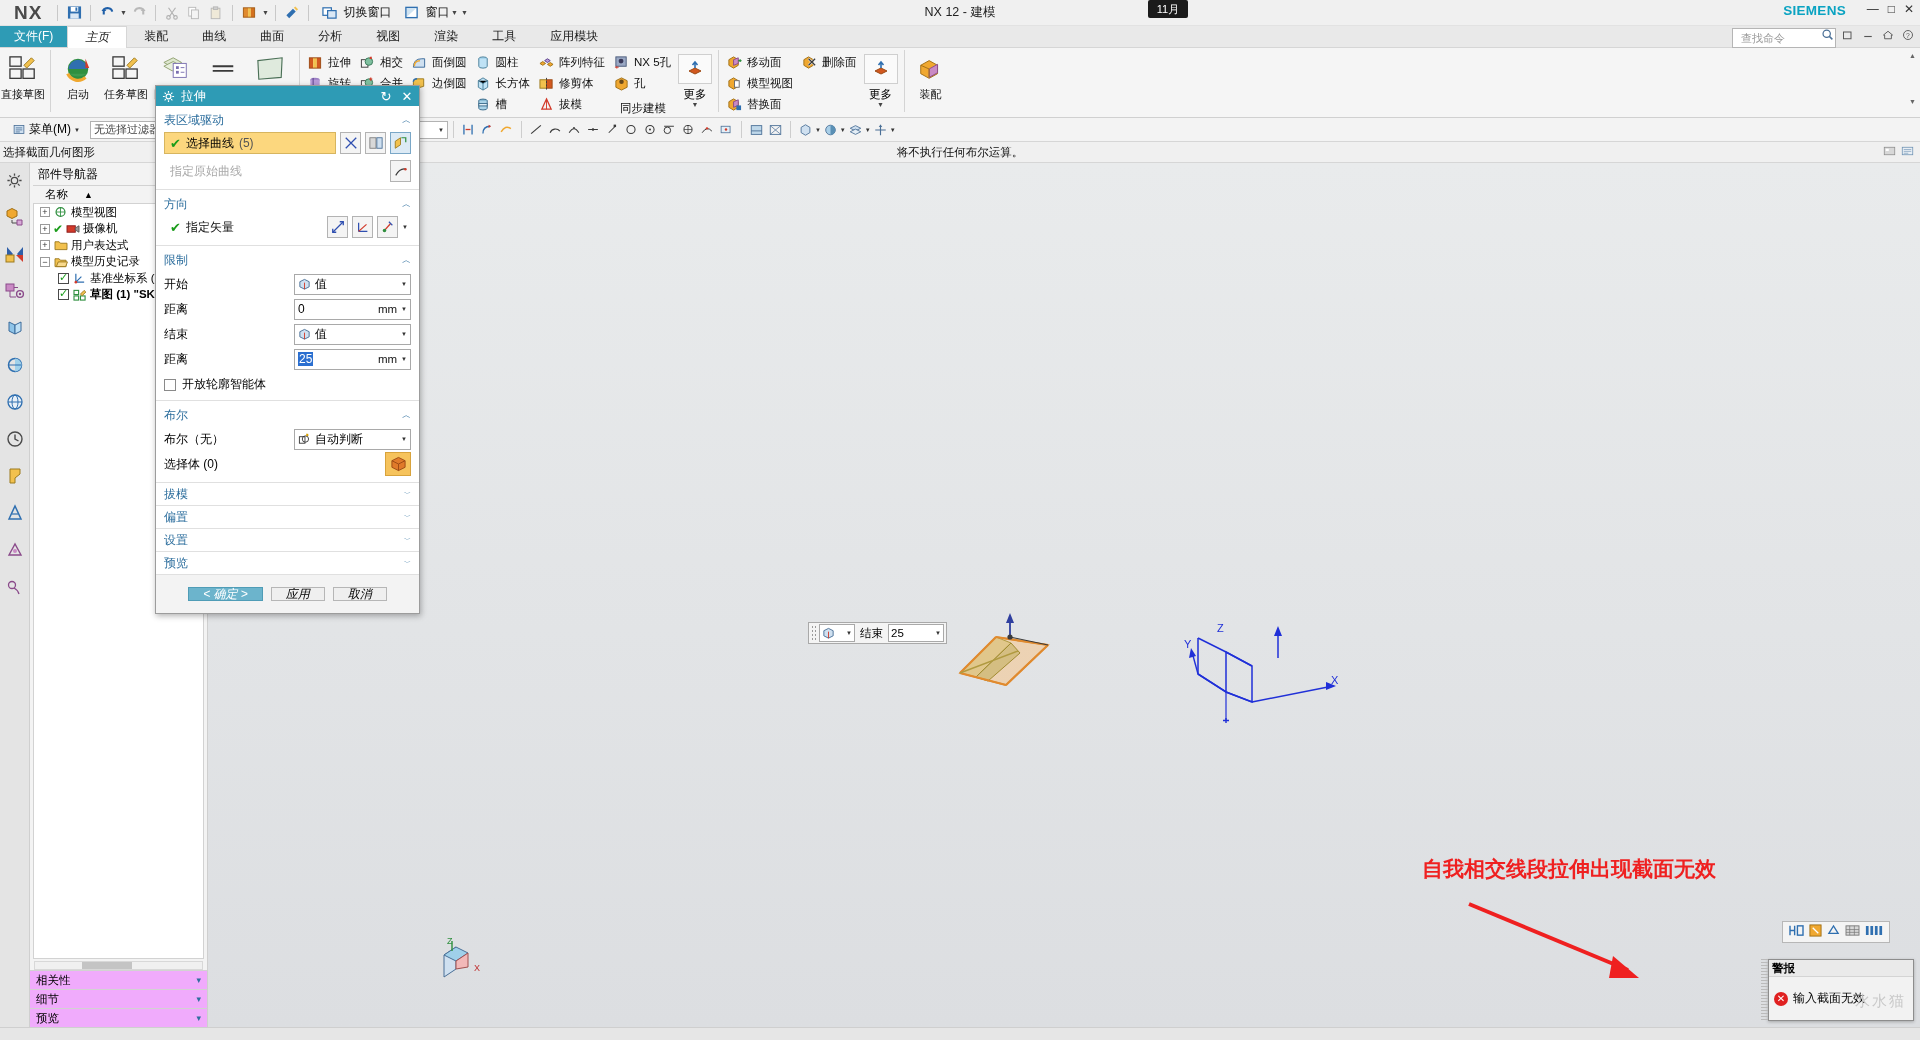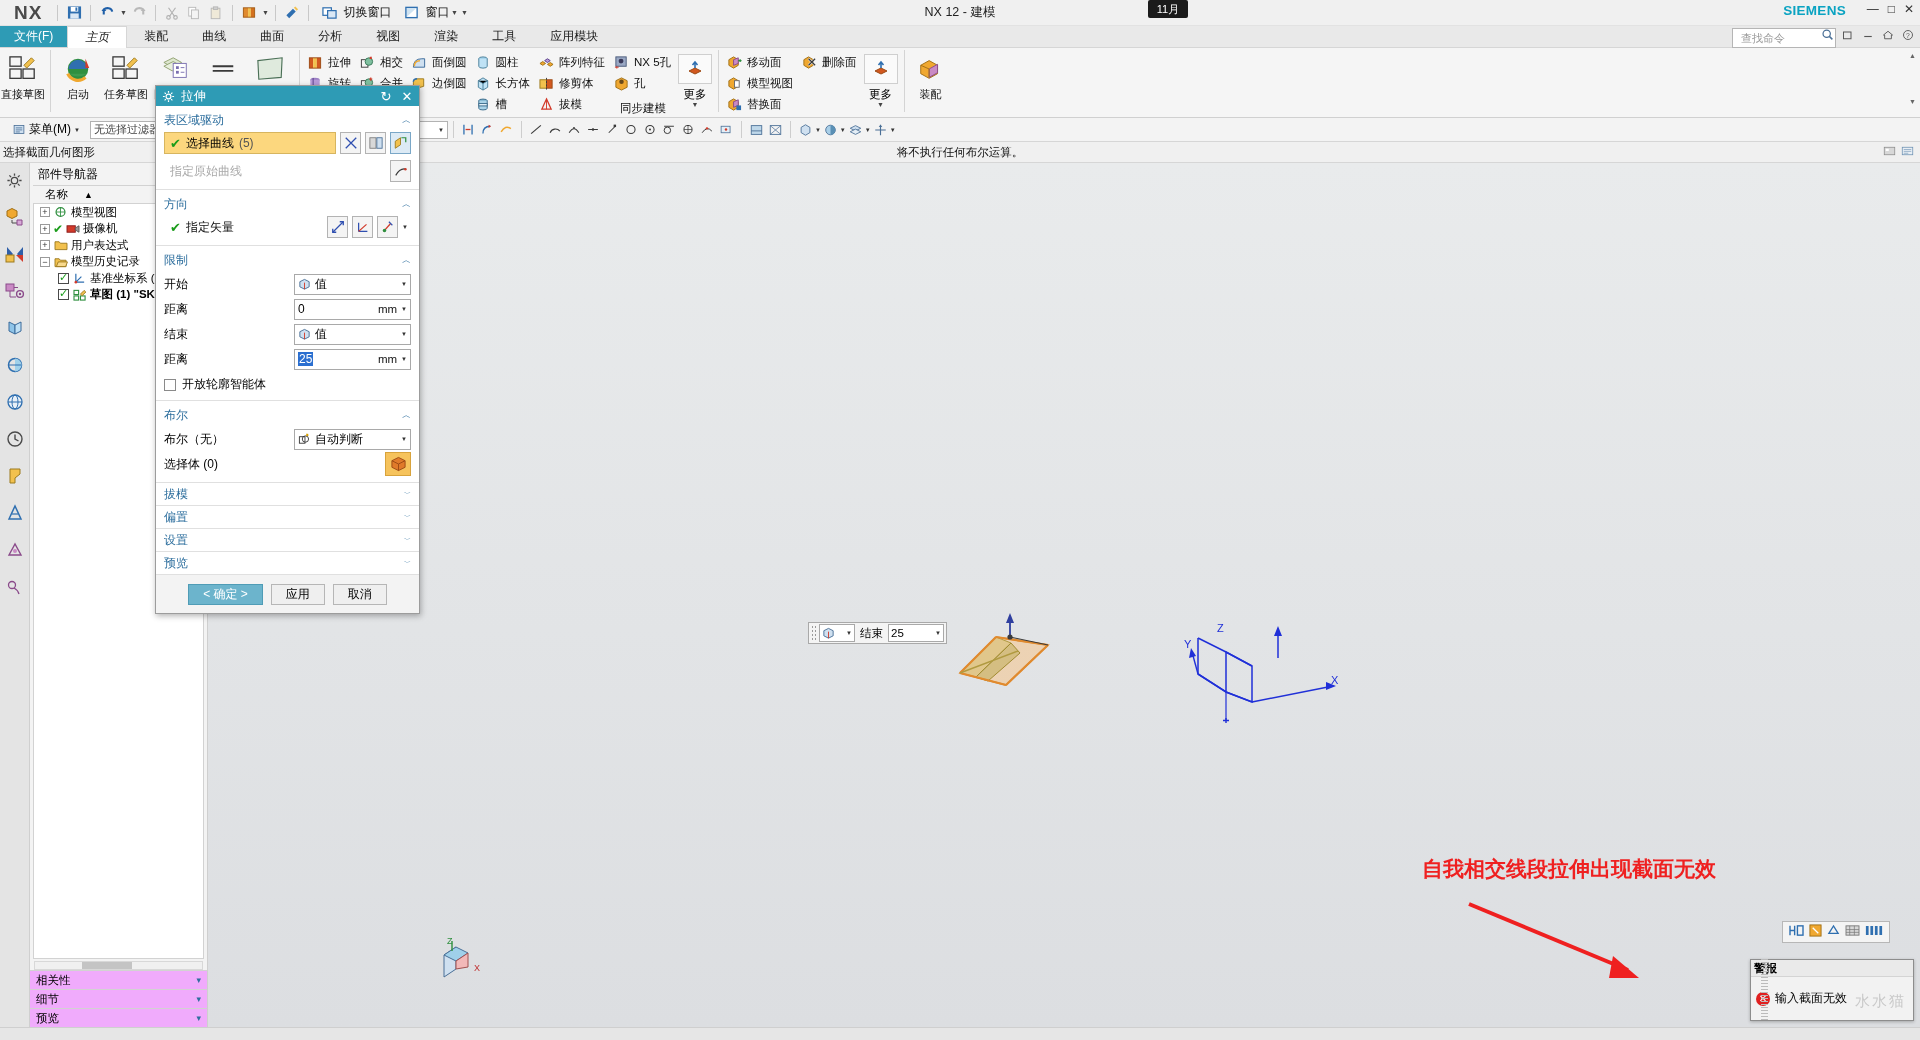--- a/index.html
+++ b/index.html
@@ -149,21 +149,21 @@
   .ie-lbl{ font-size:11.5px; padding:0 3px;}
   .ie-val{ width:56px; height:18px; background:#fff; border:1px solid #a9a9a9; display:flex; align-items:center; justify-content:space-between; padding:0 2px; font-size:11.5px;}
   .viewcube{ position:absolute; left:222px; bottom:36px; }
   .gfx-toolbar{
     position:absolute; right:30px; bottom:84px; height:22px; background:#f4f4f4; border:1px solid #b7b7b7;
     display:flex; align-items:center; gap:5px; padding:0 6px;
   }
 
   
   .alertdlg{
-    position:absolute; right:6px; bottom:6px; width:164px; height:62px; background:#f2f2f2; border:1px solid #8d8d8d;
+    position:absolute; right:6px; bottom:6px; width:146px; height:62px; background:#f2f2f2; border:1px solid #8d8d8d;
     display:flex; flex-direction:column; box-shadow:0 1px 3px rgba(0,0,0,.25);
   }
   .alert-tb{ height:17px; background:#eaeaea; display:flex; align-items:center; justify-content:space-between; padding:0 3px; border-bottom:1px solid #d4d4d4;}
   .alert-tb .t{ font-size:11.5px; font-weight:bold;}
   .alert-body{ flex:1; display:flex; align-items:center; padding:0 5px; gap:5px; background:#f2f2f2;}
   .alert-x{ width:14px; height:14px; border-radius:50%; background:#e02020; color:#fff; font-size:10px; display:flex; align-items:center; justify-content:center; font-weight:bold; flex:none;}
   .alert-grip{ width:7px; background:
      repeating-linear-gradient(to bottom,#bbb 0 1px,transparent 1px 3px); }
 
   
@@ -196,21 +196,21 @@
   .dlabel{ width:130px; font-size:12px;}
   .dcombo{ flex:1; height:21px; background:#fff; border:1px solid #a9a9a9; display:flex; align-items:center; padding:0 3px; justify-content:space-between; font-size:12px;}
   .dcombo .lft{ display:flex; align-items:center; gap:4px;}
   .dnum{ flex:1; height:21px; background:#fff; border:1px solid #a9a9a9; display:flex; align-items:center; font-size:12px; padding:0 3px; justify-content:space-between;}
   .dnum .unit{ color:#111; font-size:11.5px; padding-right:2px;}
   .dnum .sel{ background:#2b6fd0; color:#fff; padding:0 1px;}
   .dchk{ display:flex; align-items:center; gap:6px; font-size:12px; margin-top:6px;}
   .dchk .bx{ width:12px; height:12px; border:1px solid #8a8a8a; background:#fff; flex:none;}
   .bodybtn{ width:26px; height:24px; border:1px solid #d8a33c; background:#f6c35c; display:flex; align-items:center; justify-content:center;}
   .dlg-foot{ height:38px; background:#f3f3f3; display:flex; align-items:center; justify-content:center; gap:8px;}
-  .dbtn{ height:21px; min-width:48px; border:1px solid #b6b6b6; background:#efefef; font-size:12px; display:flex; align-items:center; justify-content:center; padding:0 14px;}
+  .dbtn{ height:14px; min-width:48px; border:1px solid #b6b6b6; background:#efefef; font-size:12px; display:flex; align-items:center; justify-content:center; padding:0 14px;font-style:italic;}
   .dbtn.primary{ background:#6cb4cc; border-color:#4f9cb6; color:#fff;}
   .smallcaret{ font-size:7px; }
 </style>
 </head>
 <body>
 
 <div class="app">
 
   <div class="titlebar">
     <div class="nx-logo">NX</div>

